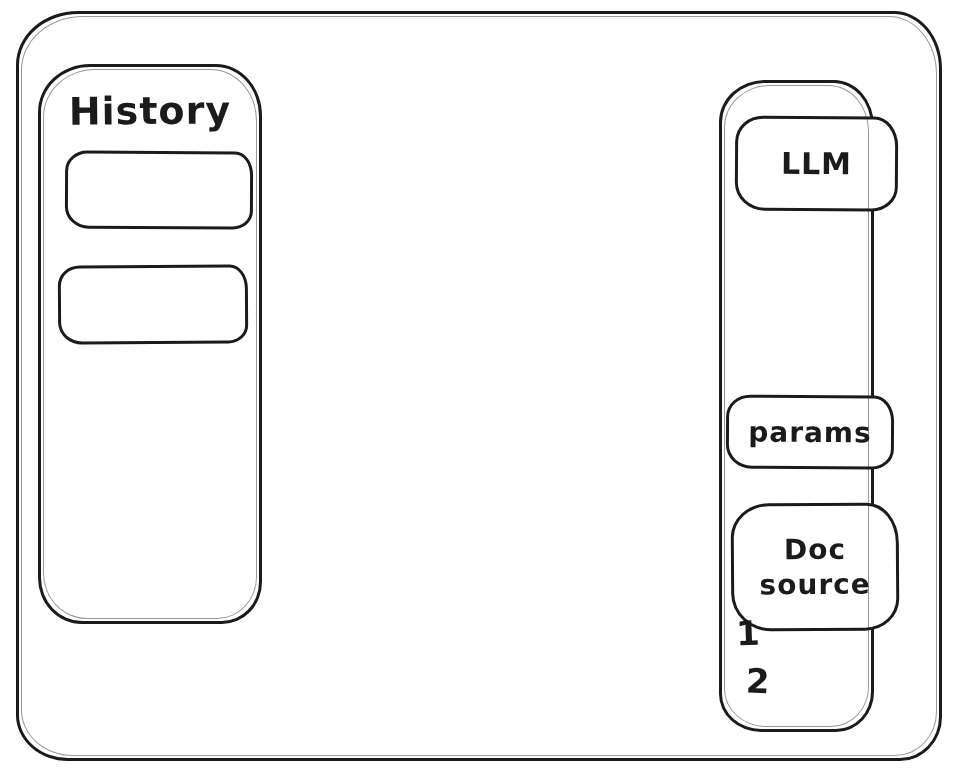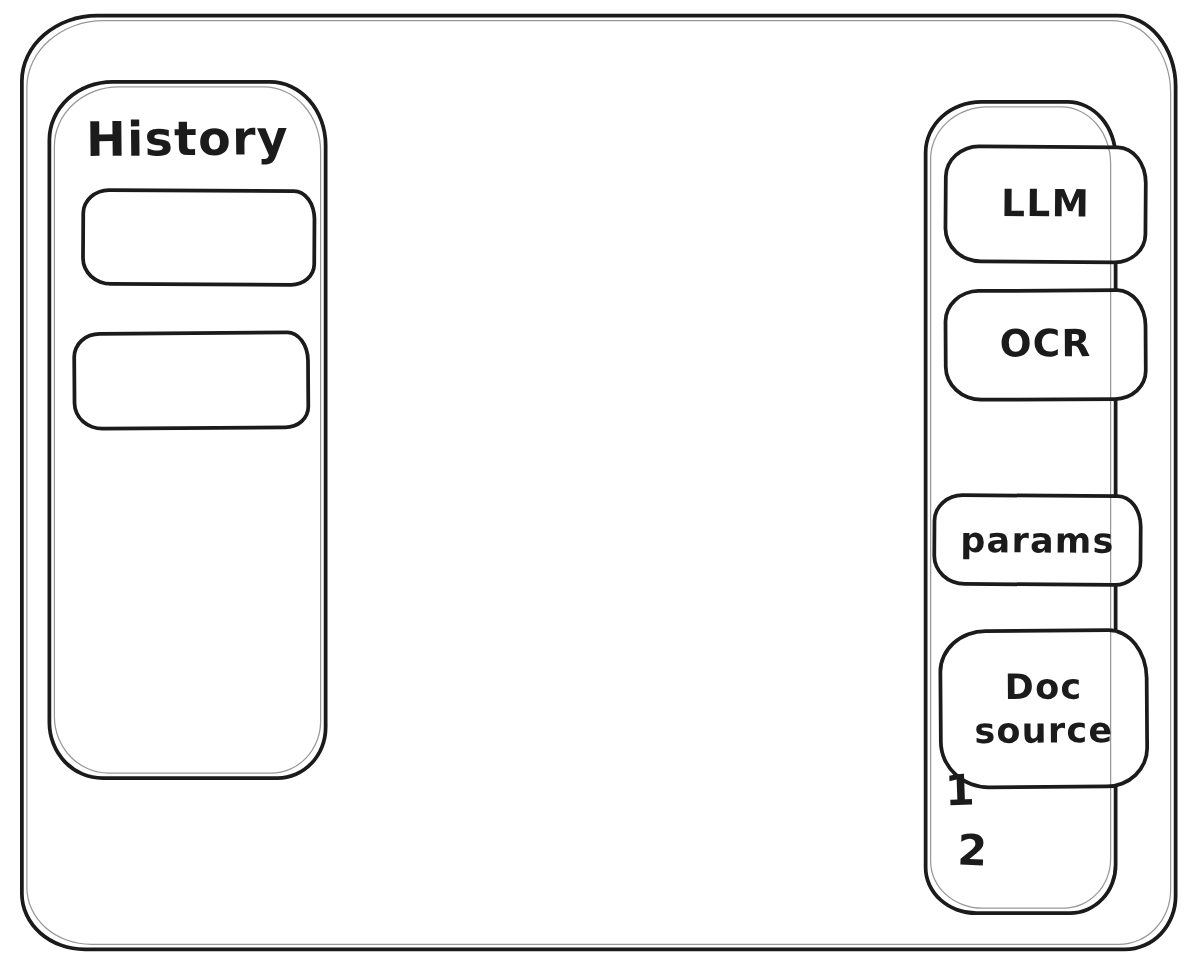--- a/index.html
+++ b/index.html
@@ -95,21 +95,21 @@
     background: #ffffff;
     font-family: "DejaVu Sans", sans-serif;
     font-size: 24px;
     padding: 0 18px;
     outline: none;
     transform: rotate(0.15deg);
   }
 
   
   .tools-panel {
-    left: 739px; top: 80px; width: 155px; height: 652px;
+    left: 719px; top: 80px; width: 155px; height: 652px;
     border-radius: 46px 40px 38px 42px / 42px 46px 40px 38px;
   }
   .tool-btn {
     display: flex;
     align-items: center;
     justify-content: center;
     text-align: center;
     font-weight: 700;
     font-size: 30px;
     letter-spacing: 1px;
@@ -147,21 +147,20 @@
   <div class="sketch history-panel dbl">
     <div class="panel-title history-title">History</div>
     <div class="sketch history-item history-item-1"></div>
     <div class="sketch history-item history-item-2"></div>
   </div>
 
 
   <div class="sketch tools-panel dbl">
     <div class="sketch tool-btn tool-llm">LLM</div>
 
-    <div class="sketch tool-btn tool-ocr">OCR</div>
 
     <div class="sketch tool-btn tool-params">params</div>
 
     <div class="sketch tool-btn tool-doc">Doc source</div>
 
     <div class="doc-num doc-num-1">1</div>
 
     <div class="doc-num doc-num-2">2</div>
   </div>
 

